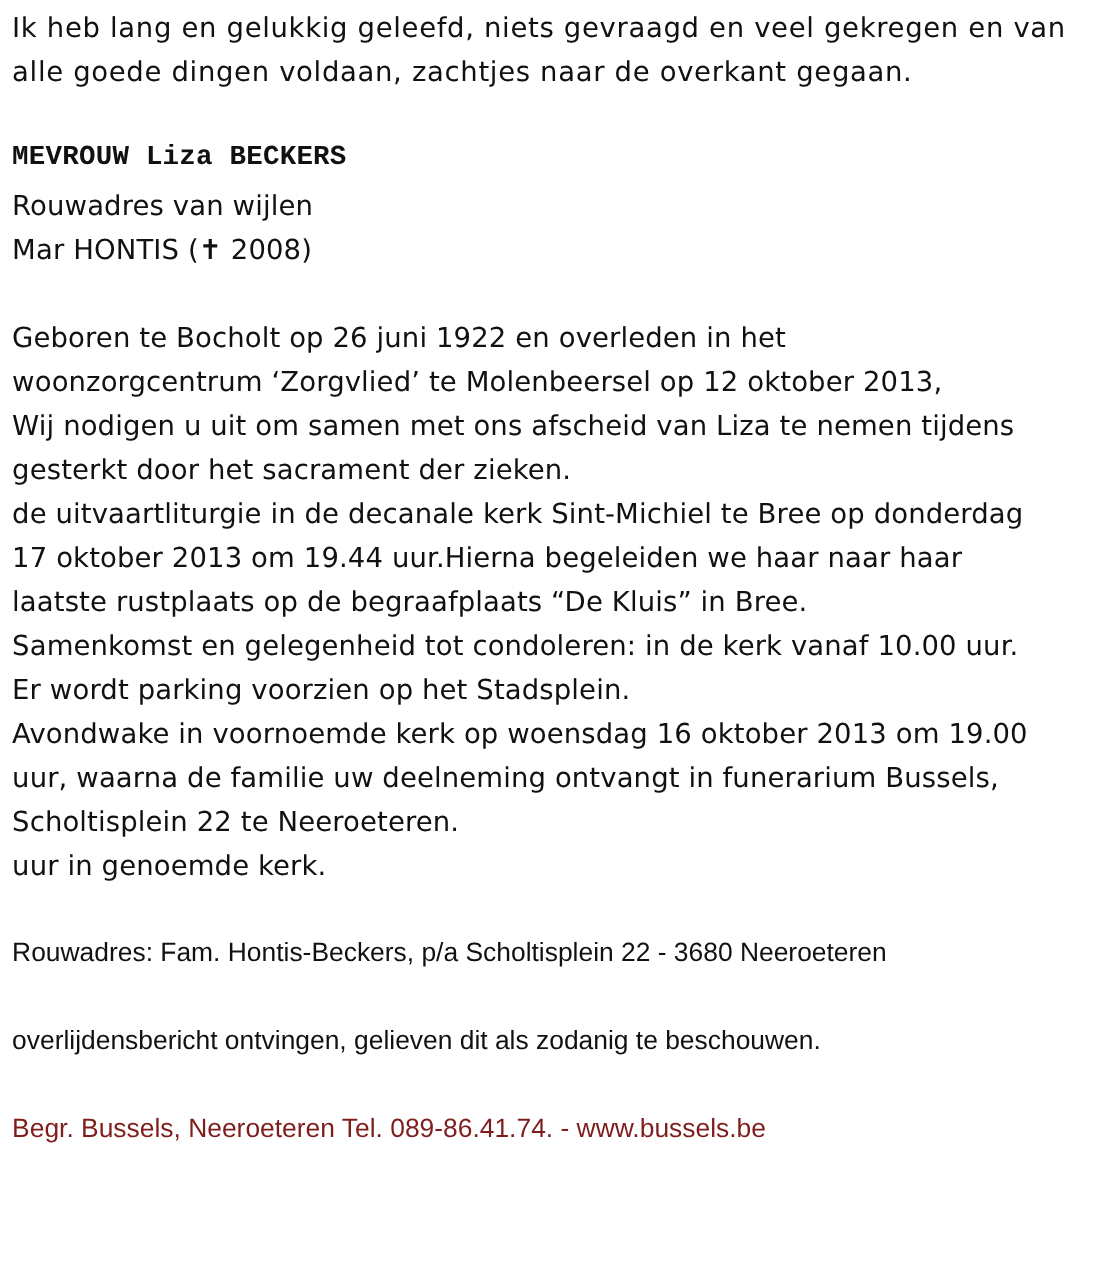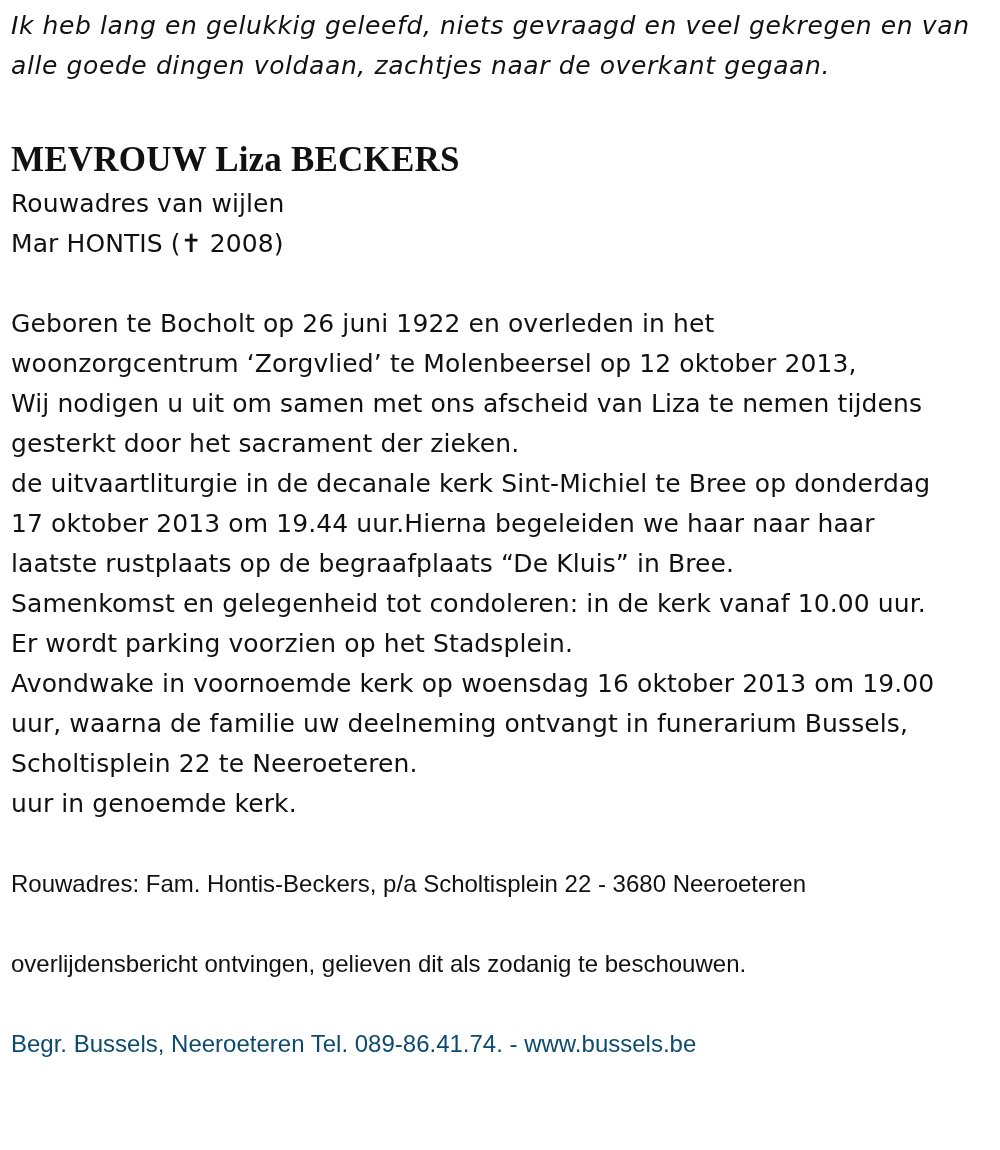--- a/index.html
+++ b/index.html
@@ -21,34 +21,34 @@
       top: 6px;
       width: 985px;
     }
     .line {
       font-size: 25px;
       line-height: 40px;
       height: 40px;
       white-space: nowrap;
       letter-spacing: 0.1px;
     }
-    .motto .line { letter-spacing: 0.6px; font-style: italic; }
+    .motto .line { letter-spacing: 0.6px; }
     .heading {
-      font-family: Liberation Serif, serif;
+      font-family: Liberation Mono, monospace;
       font-weight: bold;
-      font-size: 35px;
+      font-size: 25px;
       line-height: 44px;
       height: 44px;
-      margin-top: 52px;
+      margin-top: 35px;
       white-space: nowrap;
       letter-spacing: 0.2px;
     }
     .spouse { margin-top: 2px; }
     .gap { height: 40px; }
-    .footer .line { color: #0c4a6e; }
+    .footer .line { color: #7f1d1d; }
     .cond .line { font-family: "Liberation Sans", sans-serif; font-size: 24px; letter-spacing: 0; }
   </style>
 </head>
 <body>
 
 <div class="page">
 
   <div class="motto">
     <div class="line">Ik heb lang en gelukkig geleefd, niets gevraagd en veel gekregen en van</div>
     <div class="line">alle goede dingen voldaan, zachtjes naar de overkant gegaan.</div>

